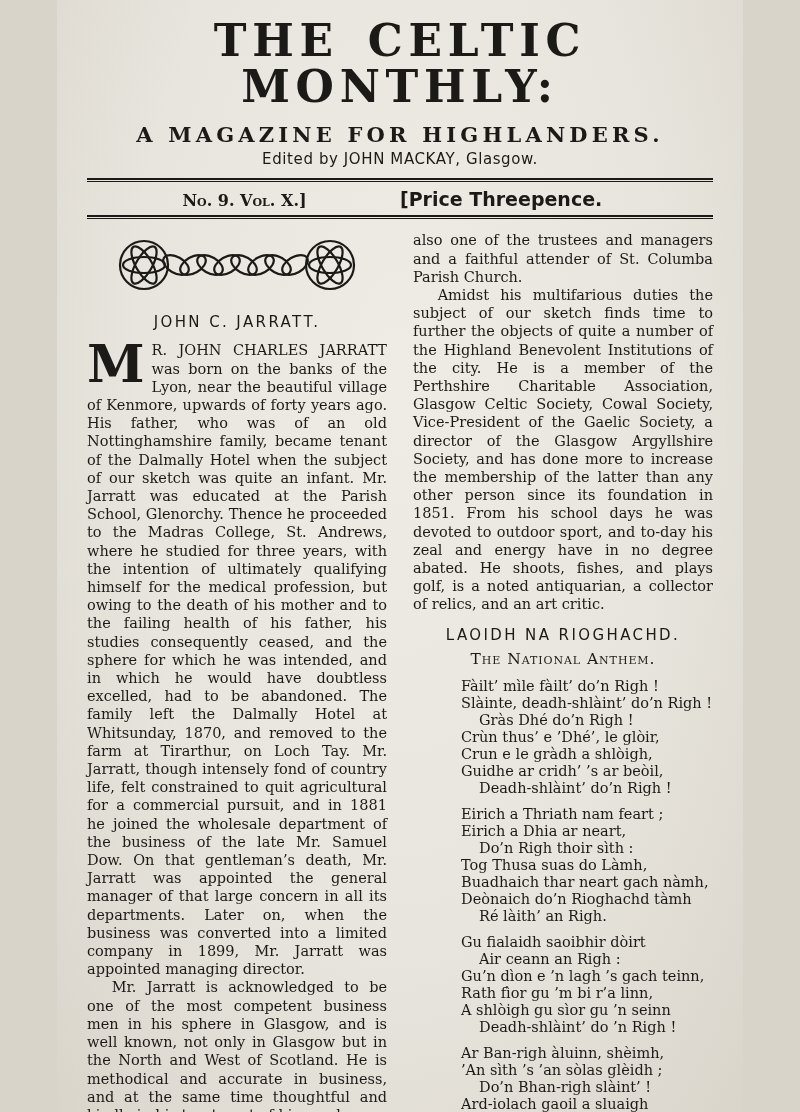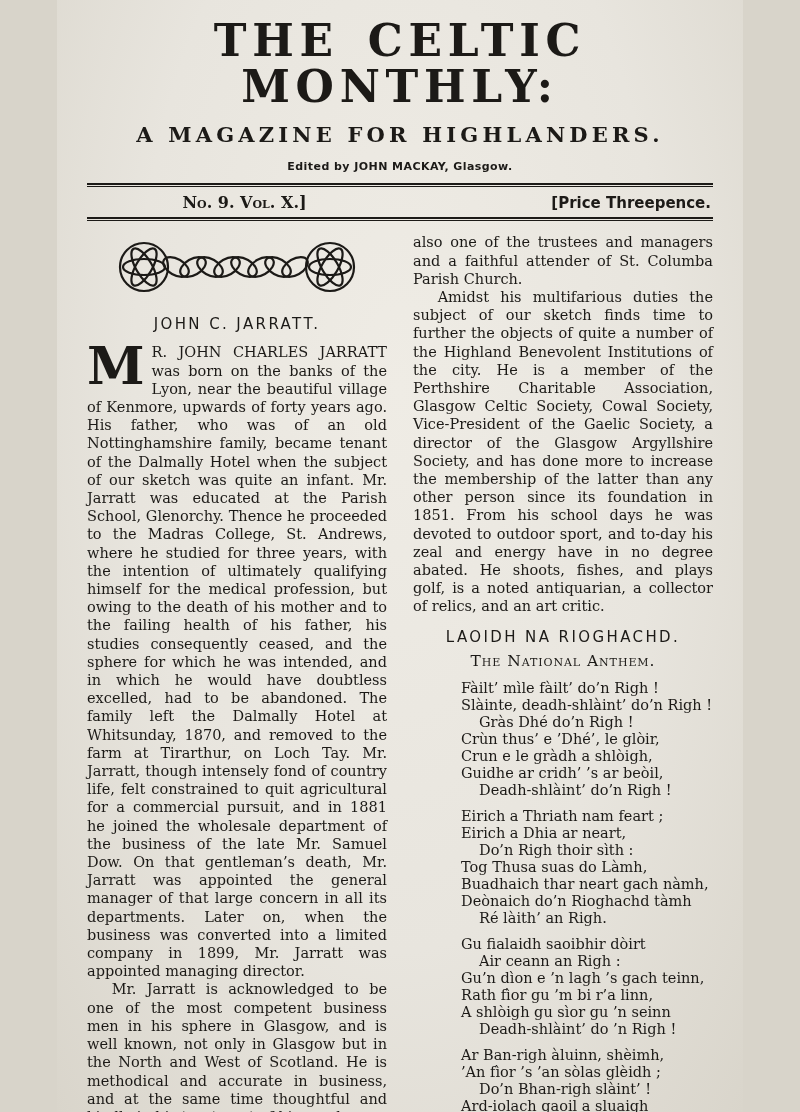--- a/index.html
+++ b/index.html
@@ -9,29 +9,29 @@
     width:686px; height:1112px; margin:0 auto; padding:14px 30px 16px;
     background: radial-gradient(ellipse at 50% 35%, #efece5 0%, #e8e5de 55%, #d9d5cb 100%);
     color:var(--ink);
     font-family:"DejaVu Serif","Liberation Serif",serif;
     overflow:hidden;
   }
   
   .masthead { text-align:center; }
   .mast-title { margin:4px 0 0; font-size:44px; line-height:1.05; font-weight:700; letter-spacing:.13em; word-spacing:.18em; }
   .mast-subtitle { margin:12px 0 0; font-size:21px; font-weight:700; letter-spacing:.2em; }
-  .mast-editor { margin-top:13px; font-size:11px; font-weight:700; letter-spacing:.04em; font-family:"DejaVu Sans","Liberation Sans",sans-serif; }
+  .mast-editor { margin-top:3px; font-size:15px; font-weight:400; letter-spacing:.04em; font-family:"DejaVu Sans","Liberation Sans",sans-serif; }
   
   .double-rule { height:4px; border-top:2px solid var(--ink); border-bottom:1px solid var(--ink); margin-top:10px; }
   .double-rule.below { margin-top:0; }
   
   .issue-line { display:flex; align-items:baseline; padding:6px 2px 5px; font-size:16px; }
   .issue-left  { flex:1; text-align:center;  font-weight:700; font-variant:small-caps; }
   .issue-center{ flex:1; text-align:center; font-style:italic; font-weight:700; letter-spacing:.05em; }
-  .issue-right { flex:1; text-align:right; font-weight:700; font-family:"DejaVu Sans","Liberation Sans",sans-serif; font-size:15px; }
+  .issue-right { flex:1; text-align:left; font-weight:700; font-family:"DejaVu Sans","Liberation Sans",sans-serif; font-size:19px; }
   
   .columns { display:flex; gap:26px; margin-top:12px; }
   .col { flex:1; min-width:0; }
   .ornament-wrap { text-align:center; margin:2px 0 4px; }
   .section-title { text-align:center; font-family:"DejaVu Sans","Liberation Sans",sans-serif; font-weight:400; font-size:15px; letter-spacing:.16em; margin:12px 0 10px; }
   .body-text p { margin:0; text-align:justify; font-size:14.5px; line-height:18.2px; text-indent:1.7em; }
   .body-text p.first, .body-text p.cont { text-indent:0; }
   .dropcap { float:left; font-size:52px; line-height:40px; padding:3px 7px 0 0; font-weight:700; font-family:"DejaVu Serif","Liberation Serif",serif; }
   
   .poem-subtitle { text-align:center; font-variant:small-caps; font-size:15.5px; letter-spacing:.06em; margin:-4px 0 10px; }
@@ -123,21 +123,21 @@
           <div class="stanza">
             <div class="pline">Gu fialaidh saoibhir dòirt</div>
             <div class="pline indent">Air ceann an Righ :</div>
             <div class="pline">Gu’n dìon e ’n lagh ’s gach teinn,</div>
             <div class="pline">Rath fìor gu ’m bi r’a linn,</div>
             <div class="pline">A shlòigh gu sìor gu ’n seinn</div>
             <div class="pline indent">Deadh-shlàint’ do ’n Righ !</div>
           </div>
           <div class="stanza">
             <div class="pline">Ar Ban-righ àluinn, shèimh,</div>
-            <div class="pline">’An fìor ’s ’an sòlas glèidh ;</div>
+            <div class="pline">’An sìth ’s ’an sòlas glèidh ;</div>
             <div class="pline indent">Do’n Bhan-righ slàint’ !</div>
             <div class="pline">Ard-iolach gaoil a sluaigh</div>
             <div class="pline">Eireadh o chuan gu cuan ;</div>
             <div class="pline">Deadh-ghean ’ga dìon mu’n cuairt ;</div>
             <div class="pline indent">Do ’n Bhan-righ slàint’ !</div>
           </div>
         </div>
 
       <div class="signature">Ead. le K. W. G.</div>
     </section>

